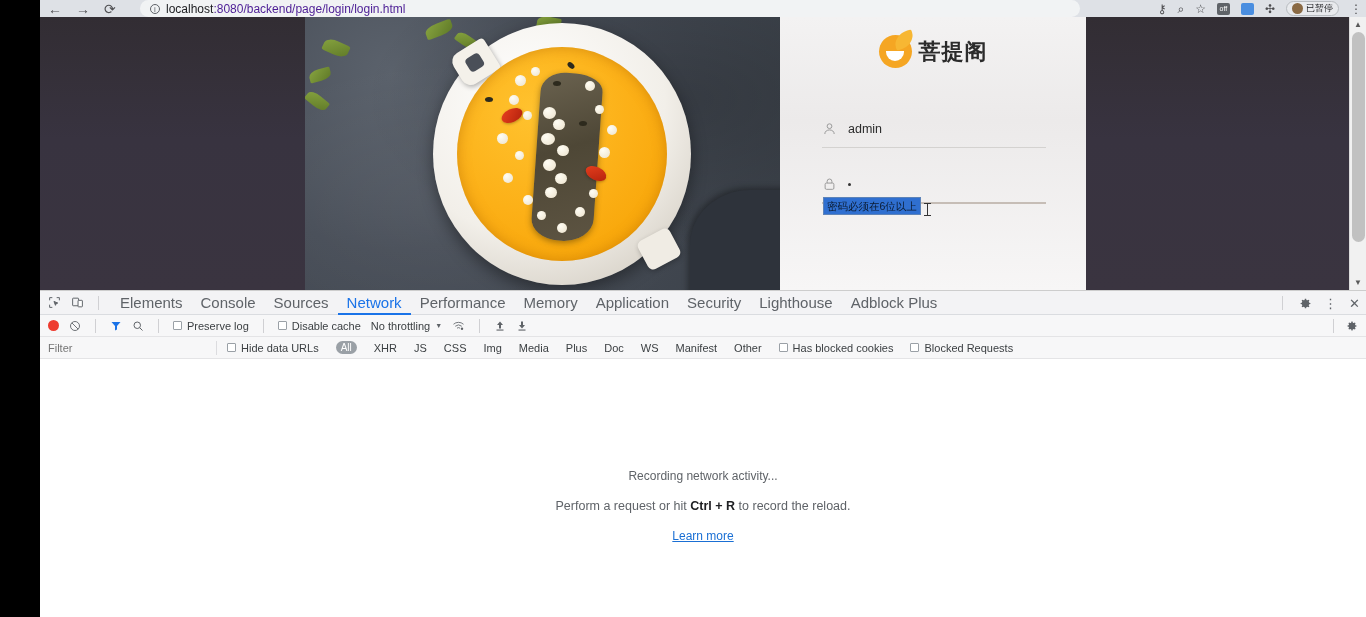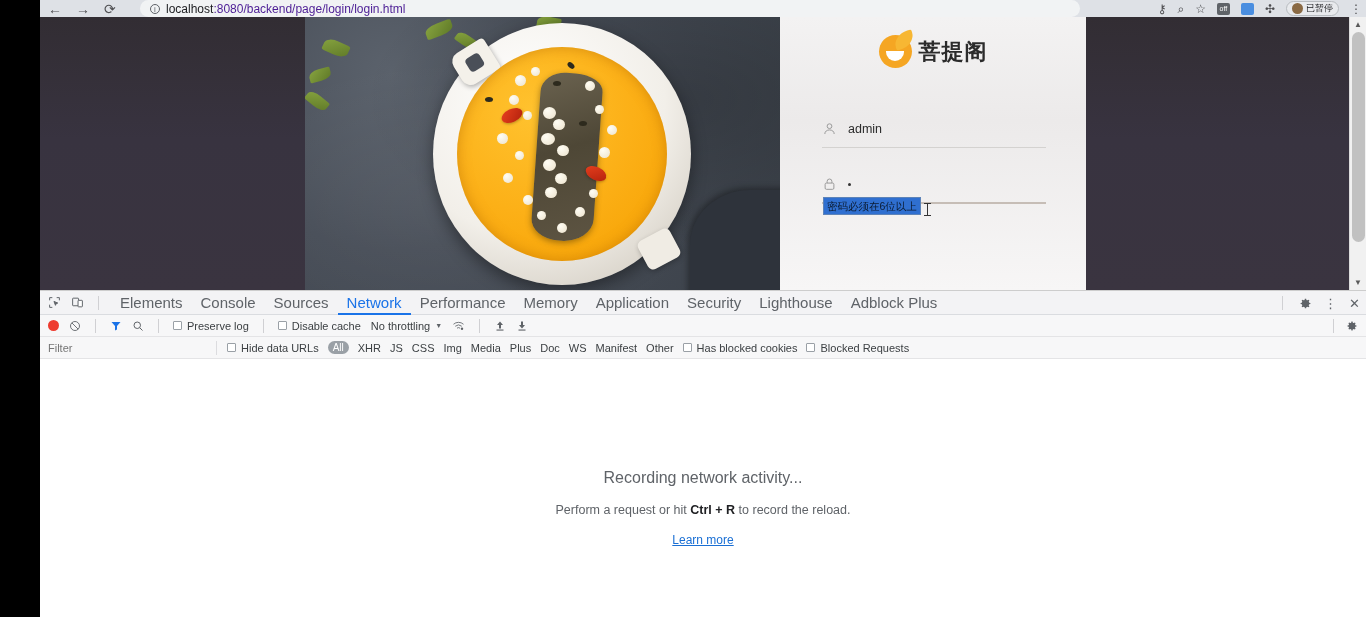--- a/index.html
+++ b/index.html
@@ -220,28 +220,28 @@
                  align-items: center; }
 
   .dt-filter {
     height: 22px; display: flex; align-items: center;
     background: #f7f7f8; border-bottom: 1px solid #e4e4e6; position: relative;
   }
   .filter-in { width: 176px; padding: 0 8px; font-size: 11px; color: #9aa0a6;
                border: none; background: transparent; outline: none;
                font-family: "Liberation Sans", sans-serif; }
   .fsep { width: 1px; height: 14px; background: #dcdcdf; }
-  .ftypes { display: flex; align-items: center; gap: 9px; padding-left: 10px; justify-content: space-between; }
+  .ftypes { display: flex; align-items: center; gap: 17px; padding-left: 10px; justify-content: space-between; }
   .ftype { font-size: 11px; color: #3c4043; cursor: pointer; }
   .ftype.all { background: #9aa0a6; color: #fff; border-radius: 7px;
                padding: 1px 5px; font-size: 10px; }
 
   .dt-body { position: absolute; left: 0; top: 68px; right: 0; bottom: 0; background: #fff; }
   .empty-wrap { position: absolute; left: 0; right: 0; top: 110px; text-align: center; }
-  .e1 { font-size: 16px; color: #5f6368; margin-bottom: 16px; }
+  .e1 { font-size: 12px; color: #5f6368; margin-bottom: 16px; }
   .e2 { font-size: 12.5px; color: #5f6368; margin-bottom: 16px; }
   .e2 b { color: #202124; }
   .e3 { font-size: 12px; color: #1a6fd4; text-decoration: underline; cursor: pointer; }
 
   .left-black { position: absolute; left: 0; top: 0; width: 40px; height: 617px; background: #000; }
 </style>
 </head>
 <body>
 
 <div id="root">

